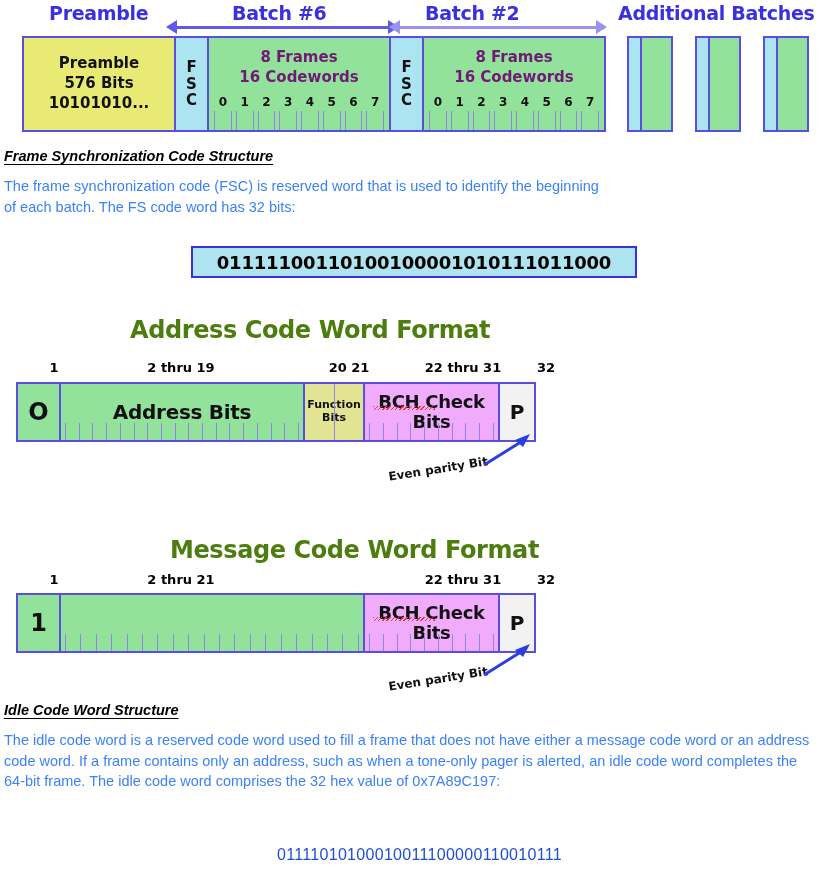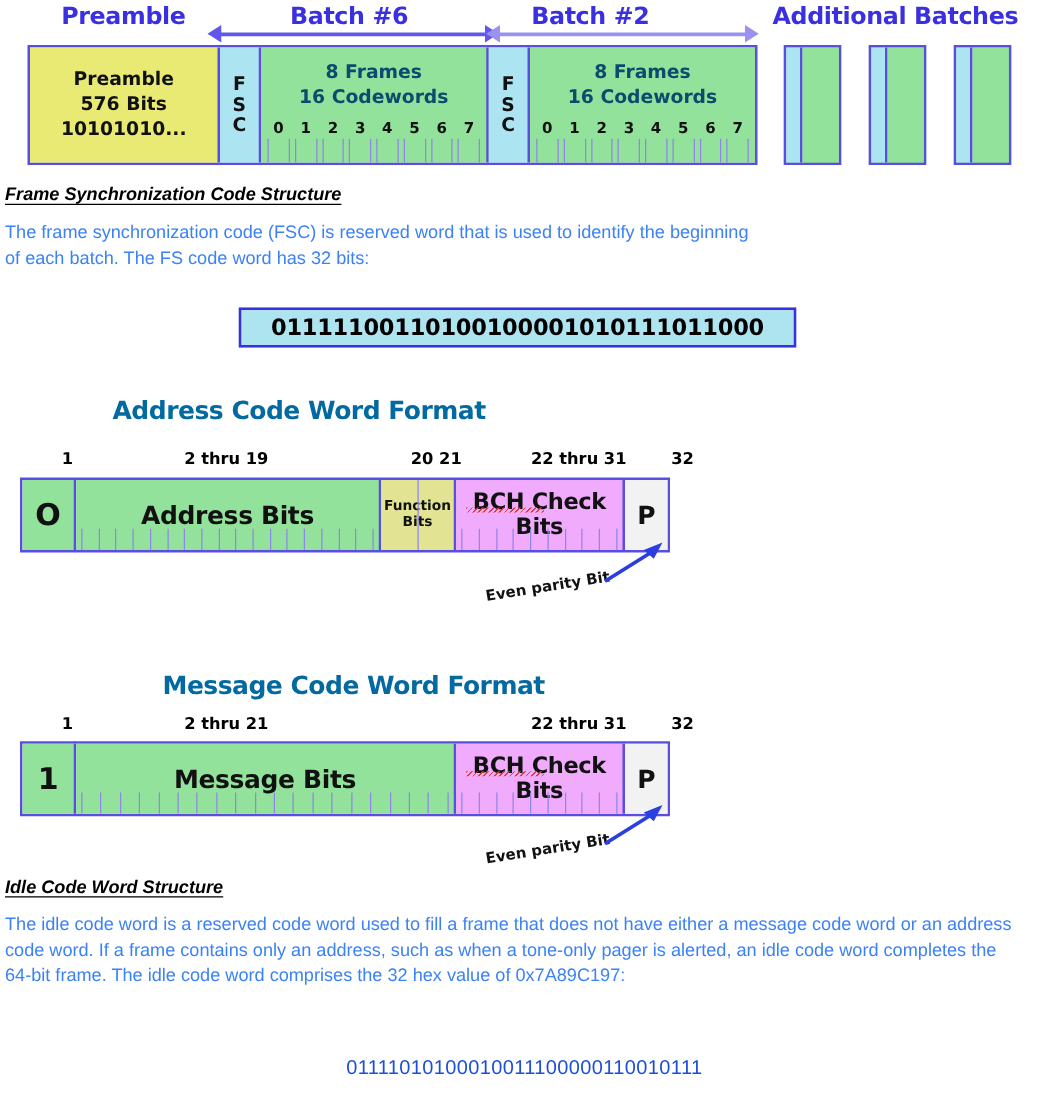--- a/index.html
+++ b/index.html
@@ -98,21 +98,21 @@
   .cell-batch {
     flex: 1;
     background: #93e29b;
     justify-content: flex-start;
     padding-top: 10px;
   }
   .batch-title {
     font-size: 15px;
     line-height: 1.3;
     text-align: center;
-    color: #0c4a6e;
+    color: #701a75;
   }
   .frame-ruler {
     position: absolute;
     left: 3px; right: 3px; bottom: 0;
     height: 36px;
     display: flex;
   }
   .frame-tick {
     flex: 1;
     position: relative;
@@ -208,26 +208,27 @@
     text-align: center;
     font-family: "Liberation Sans", sans-serif;
     font-size: 16px;
     letter-spacing: 0.3px;
     color: #1d4ed8;
   }
 
   
   .cw-title {
     position: absolute;
-    color: #0369a1;
+    color: #4d7c0f;
     font-family: "DejaVu Sans", sans-serif;
     font-weight: bold;
-    font-size: 20px;
+    font-size: 24px;
     letter-spacing: -0.4px;
     white-space: nowrap;
+    margin-left: 40px;
   }
   #addr-title { left: 90px; top: 316px; }
   #msg-title  { left: 130px; top: 536px; }
 
   .cw-positions {
     position: absolute;
     height: 20px;
     font-family: "DejaVu Sans", sans-serif;
     font-weight: bold;
     font-size: 13px;
@@ -550,21 +551,20 @@
 <div class="cw-positions" style="left:22px; top:572px; width:520px;">
   <span class="pos-label" style="left:32px">1</span>
   <span class="pos-label" style="left:159px">2 thru 21</span>
   <span class="pos-label" style="left:441px">22 thru 31</span>
   <span class="pos-label" style="left:524px">32</span>
 </div>
 
 <div class="cw-strip" style="left:16px; top:593px; width:520px;">
   <div class="cw-cell c-green flag-digit" style="width:43px">1</div>
   <div class="cw-cell c-green" style="width:304px">
-    <span class="cw-label-big">Message Bits</span>
     <div class="cw-ticks">
       <span></span>
         <span></span>
         <span></span>
         <span></span>
         <span></span>
         <span></span>
         <span></span>
         <span></span>
         <span></span>

